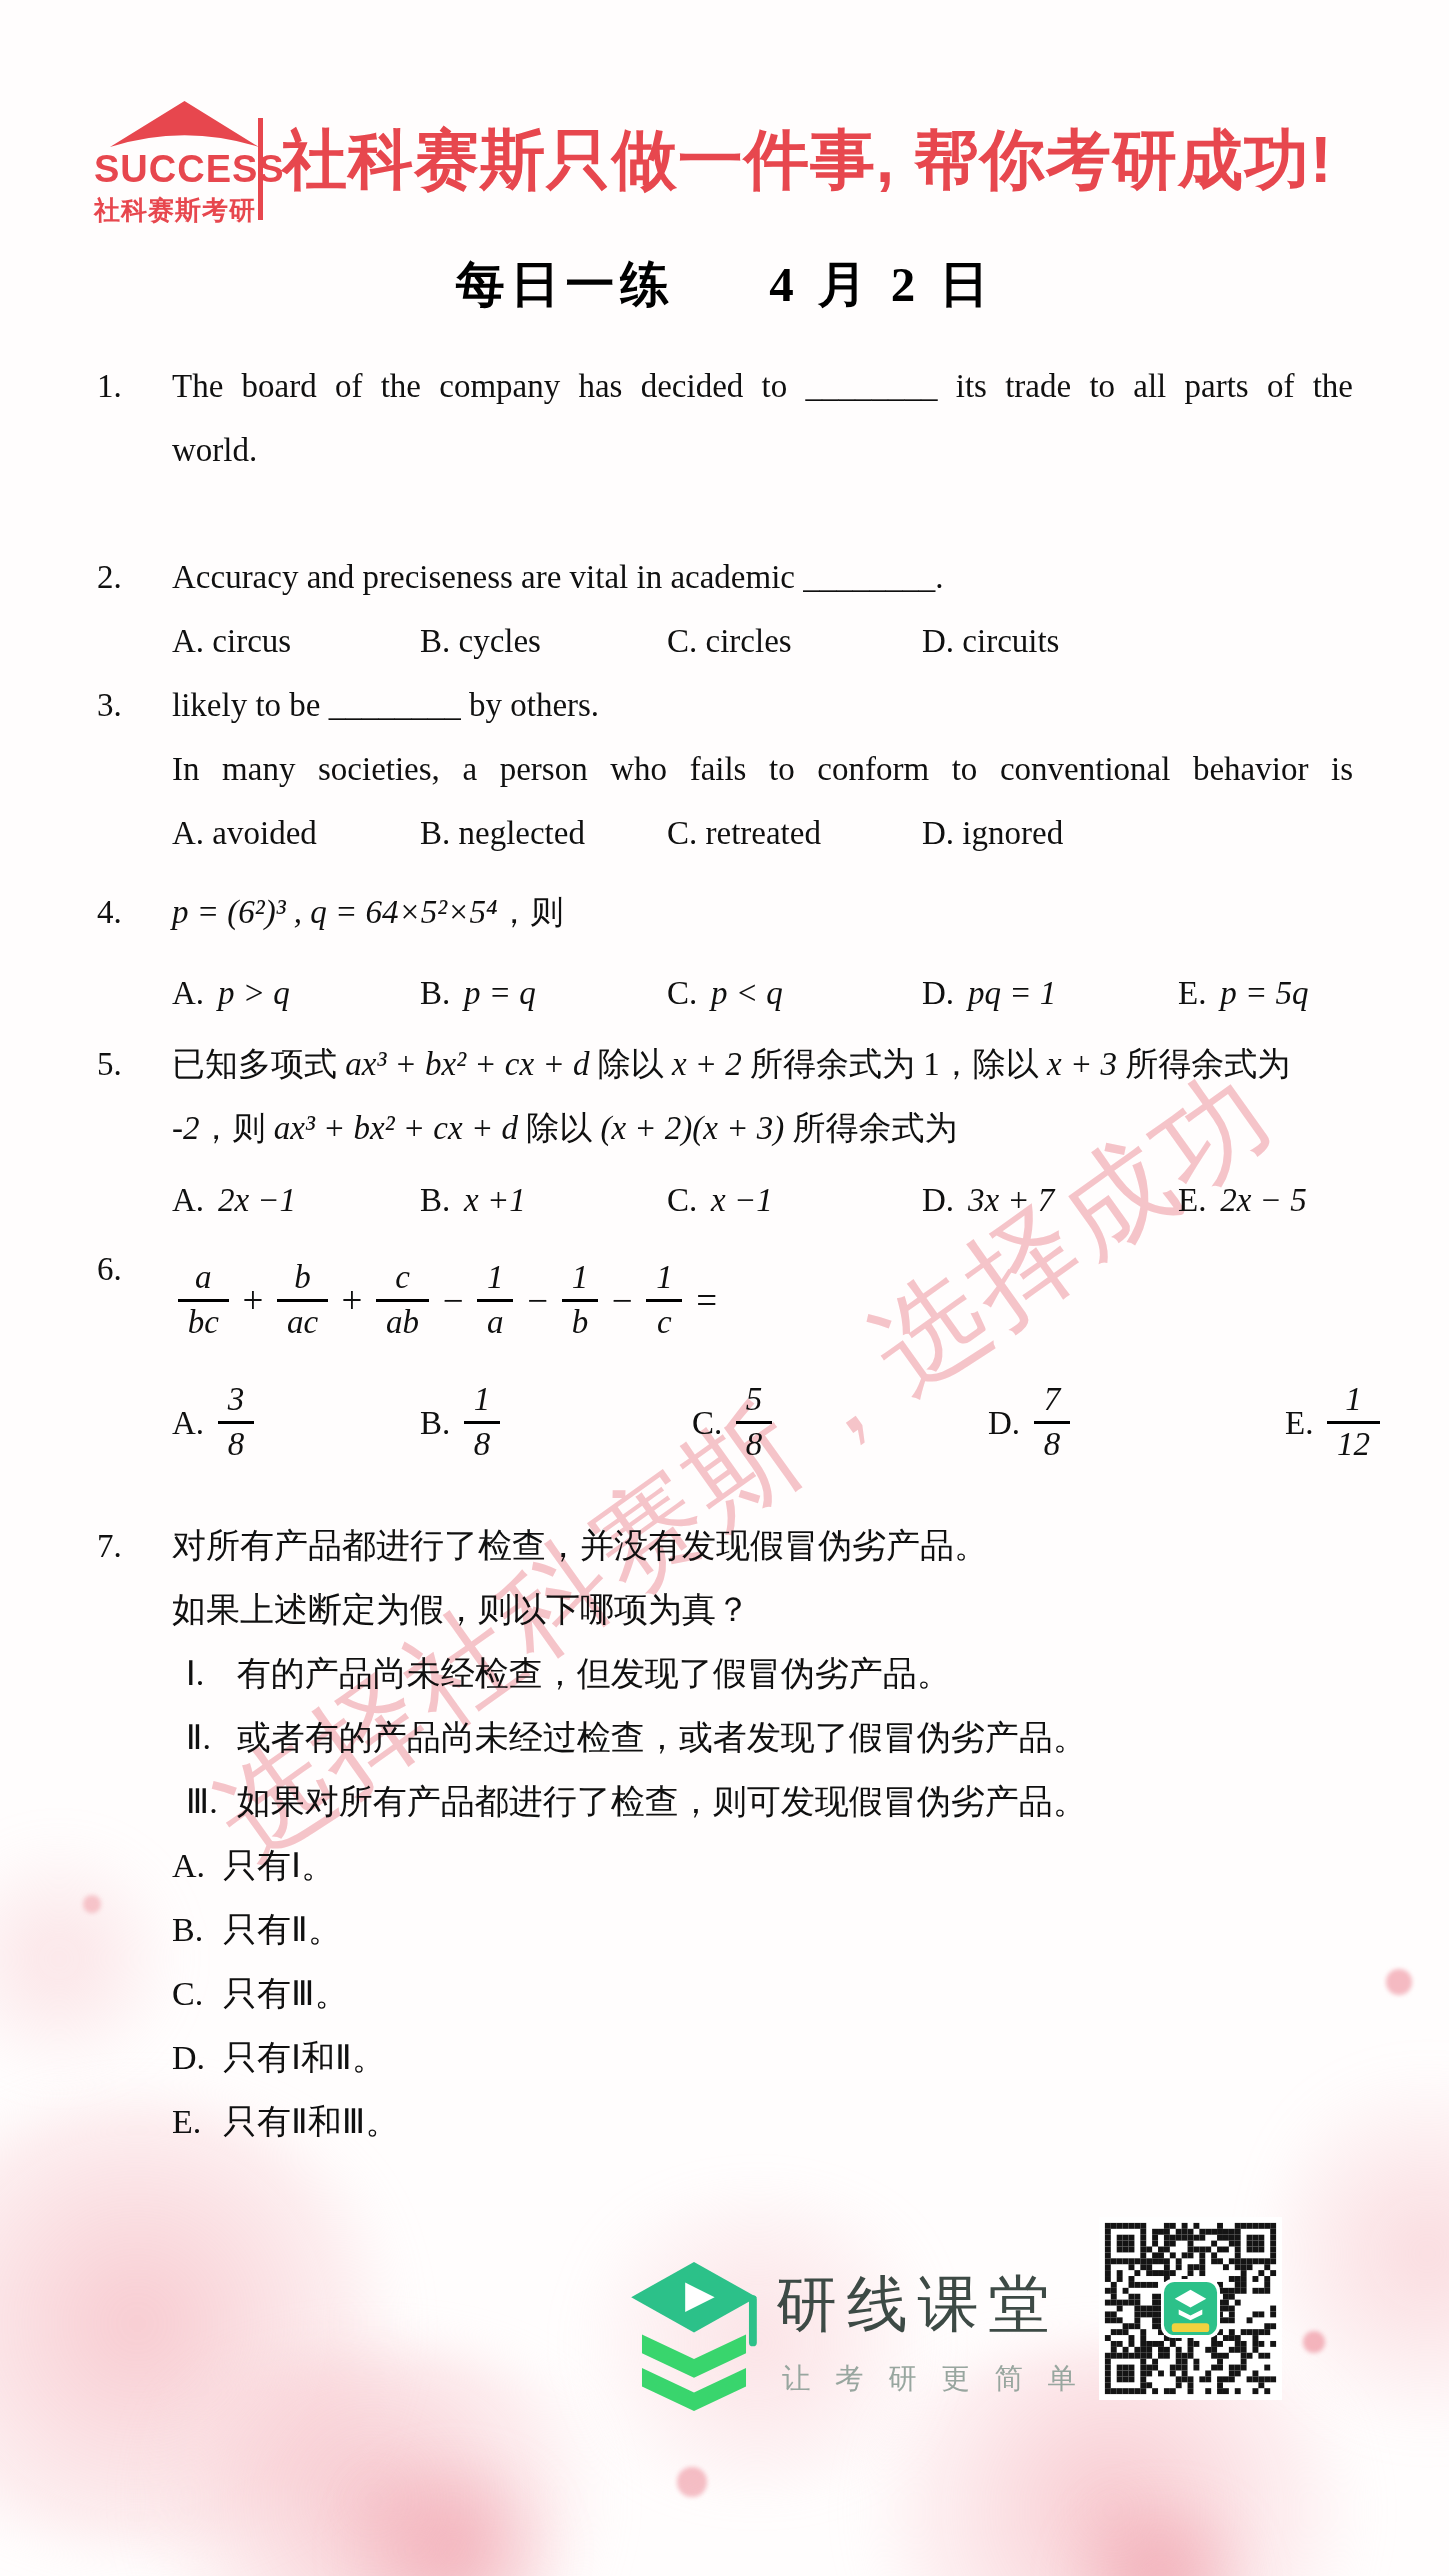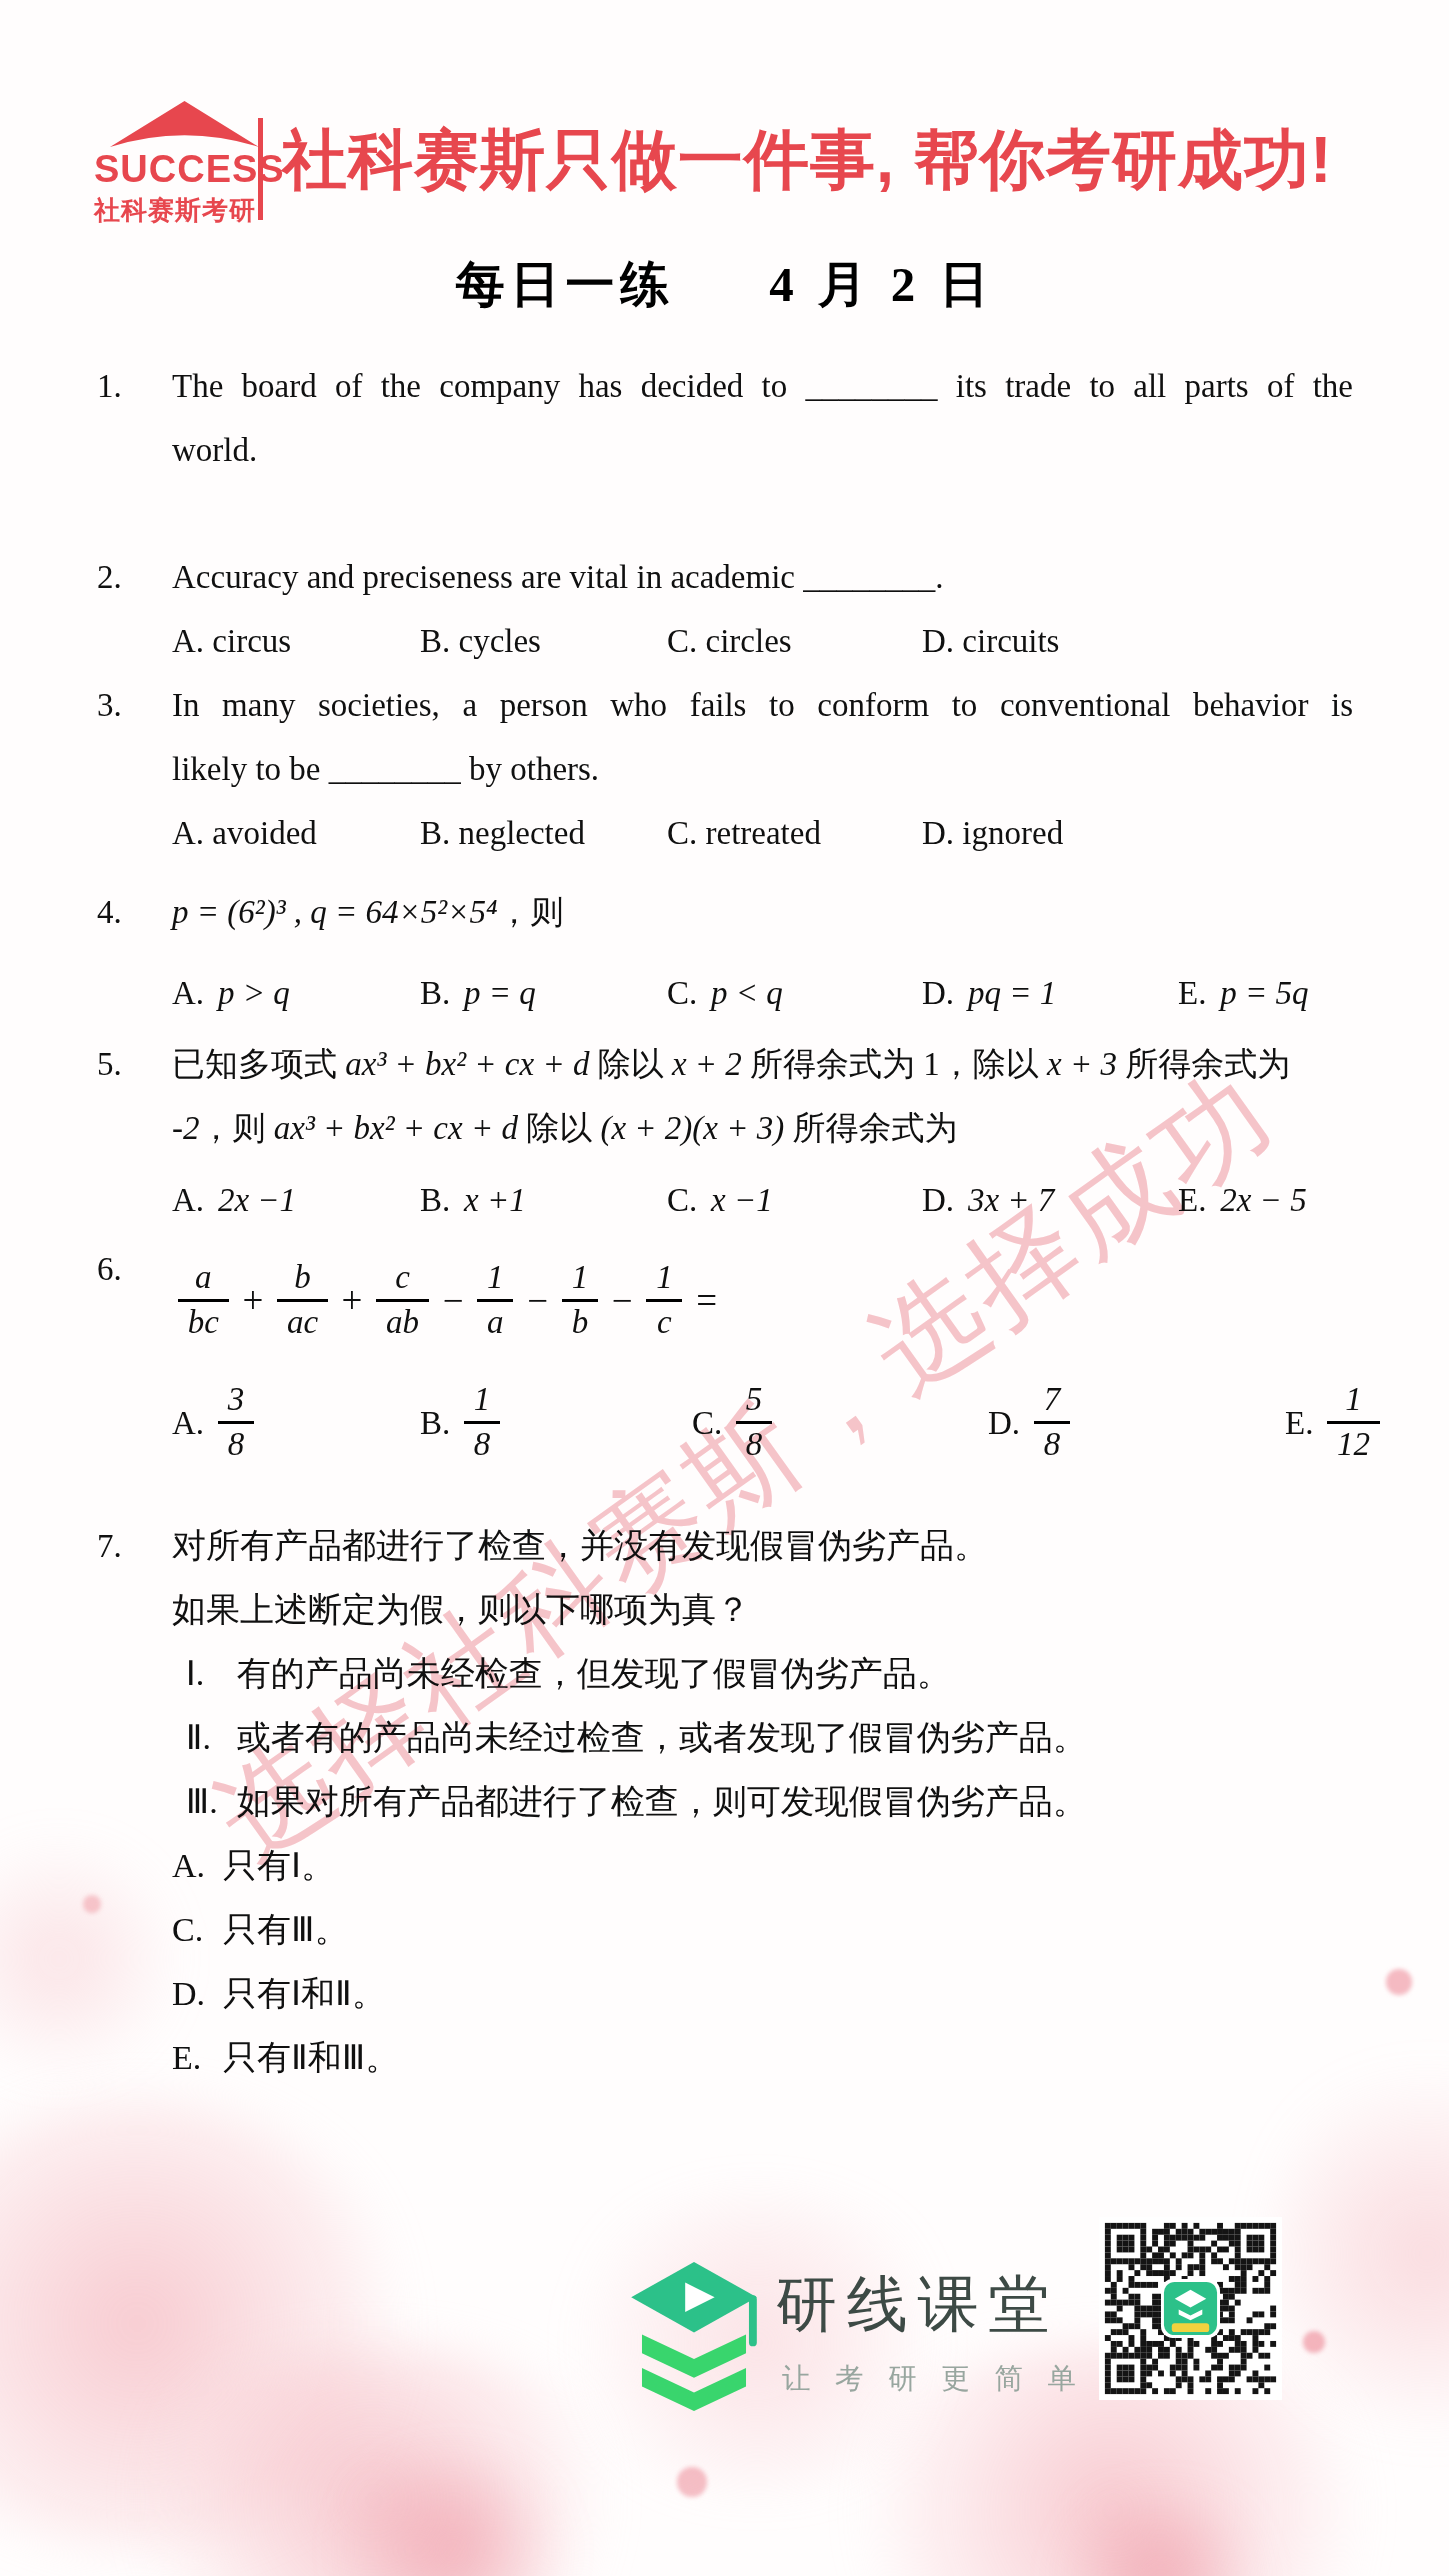--- a/index.html
+++ b/index.html
@@ -122,22 +122,22 @@
     <div class="oprow">
       <span class="opt o0">A. circus</span>
       <span class="opt o1">B. cycles</span>
       <span class="opt o2">C. circles</span>
       <span class="opt o3">D. circuits</span>
     </div>
   </div>
 
   <div class="q" style="top:673px">
     <span class="qnum">3.</span>
+    <div class="ln">likely to be ________ by others.</div>
     <div class="ln just">In many societies, a person who fails to conform to conventional behavior is</div>
-    <div class="ln">likely to be ________ by others.</div>
     <div class="oprow">
       <span class="opt o0">A. avoided</span>
       <span class="opt o1">B. neglected</span>
       <span class="opt o2">C. retreated</span>
       <span class="opt o3">D. ignored</span>
     </div>
   </div>
 
   <div class="q" style="top:880px">
     <span class="qnum">4.</span>
@@ -244,20 +244,21 @@
   </div>
 
   <div class="q" style="top:1514px;font-size:34px">
     <span class="qnum">7.</span>
     <div class="ln">对所有产品都进行了检查，并没有发现假冒伪劣产品。</div>
     <div class="ln">如果上述断定为假，则以下哪项为真？</div>
     <div class="q7item"><span class="q7lbl">Ⅰ.</span><span>有的产品尚未经检查，但发现了假冒伪劣产品。</span></div>
     <div class="q7item"><span class="q7lbl">Ⅱ.</span><span>或者有的产品尚未经过检查，或者发现了假冒伪劣产品。</span></div>
     <div class="q7item"><span class="q7lbl">Ⅲ.</span><span>如果对所有产品都进行了检查，则可发现假冒伪劣产品。</span></div>
     <div class="q7opt"><span class="q7lbl">A.</span><span>只有Ⅰ。</span></div>
+    <div class="q7opt"><span class="q7lbl">B.</span><span>只有Ⅱ。</span></div>
     <div class="q7opt"><span class="q7lbl">C.</span><span>只有Ⅲ。</span></div>
     <div class="q7opt"><span class="q7lbl">D.</span><span>只有Ⅰ和Ⅱ。</span></div>
     <div class="q7opt"><span class="q7lbl">E.</span><span>只有Ⅱ和Ⅲ。</span></div>
   </div>
 
   <div>
     <svg class="f-icon" width="136" height="159" viewBox="0 0 138 162">
       <path d="M69 4 L133 40 L69 76 L5 40 Z" fill="#2cc189"></path>
       <path d="M60 25 L90 40 L60 55 Z" fill="#ffffff"></path>
       <path d="M129 42 L129 86" stroke="#2cc189" stroke-width="8" stroke-linecap="round" fill="none"></path>

